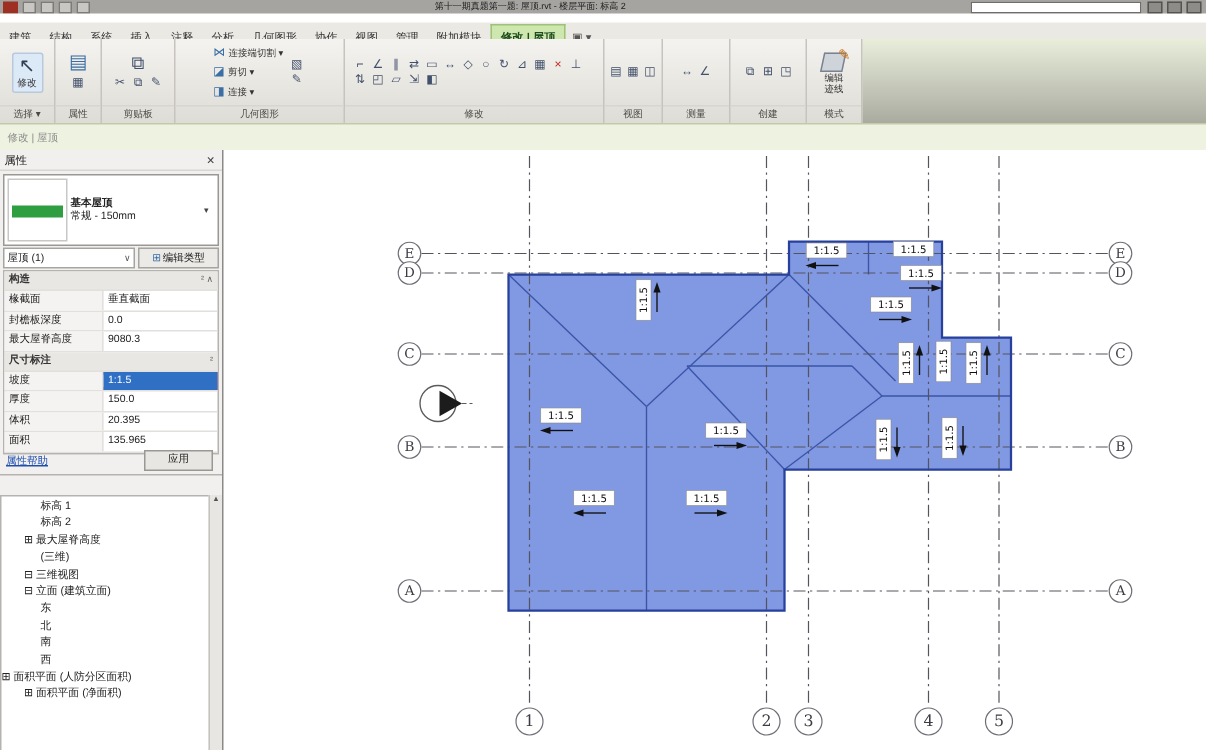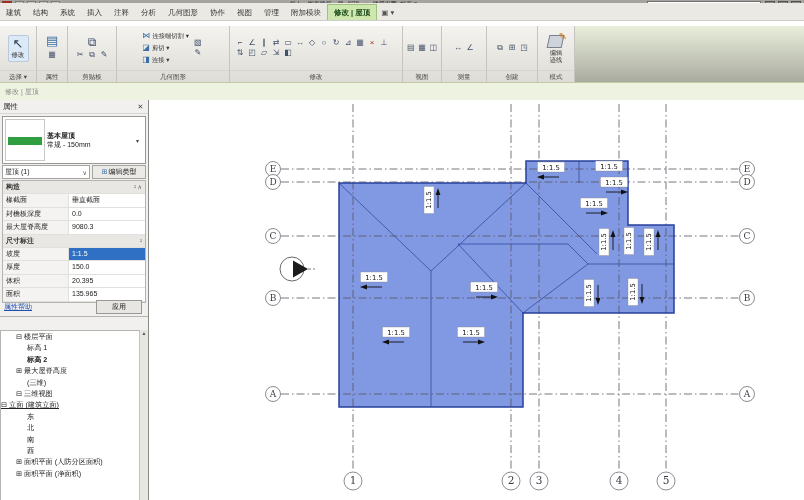--- a/index.html
+++ b/index.html
@@ -7,21 +7,21 @@
         font-family:"Liberation Sans",sans-serif;-webkit-font-smoothing:antialiased;}
   
   .titlebar{position:absolute;left:0;top:0;width:804px;height:9px;background:#a6a4a1;
             display:flex;align-items:center;font-size:6px;color:#222;overflow:hidden;}
   .app-icon{width:10px;height:8px;background:#9e2f23;margin-left:2px;flex:0 0 auto;}
   .qat{width:7px;height:6px;background:#c9c7c3;border:1px solid #7d7b77;margin-left:3px;flex:0 0 auto;}
   .tb-title{flex:1;text-align:center;white-space:nowrap;overflow:hidden;font-size:6px;color:#1d1d1d;}
   .tb-search{width:112px;height:6px;background:#fff;border:1px solid #6f6d69;margin-right:4px;font-size:5px;color:#555;flex:0 0 auto;}
   .tb-ico{width:8px;height:6px;border:1px solid #55534f;background:#8e8c88;margin-right:3px;flex:0 0 auto;}
   
-  .tabrow{position:absolute;left:0;top:3px;width:804px;height:17px;background:#ebe9e4;
+  .tabrow{position:absolute;left:0;top:15px;width:804px;height:17px;background:#ebe9e4;
           border-bottom:1px solid #cfcdc7;display:flex;align-items:flex-end;font-size:7.5px;color:#333;}
   .tab{padding:0 6px;height:15px;line-height:15px;white-space:nowrap;cursor:default;}
   .tab.ctx{background:#cde7ae;border:1px solid #9ec27b;border-bottom:none;color:#1d4b1d;font-weight:bold;}
   .tab.exp{color:#555;padding:0 4px;}
   
   .ribbon{position:absolute;left:0;top:26px;width:804px;height:56px;
           background:linear-gradient(#f4f3ef,#dedcd6);display:flex;}
   .panel{position:relative;border-right:1px solid #c6c4bd;display:flex;flex-direction:column;flex:0 0 auto;}
   .panel .content{flex:1;display:flex;align-items:center;justify-content:center;padding:1px 2px;}
   .panel .plabel{height:11px;line-height:11px;text-align:center;font-size:6.5px;color:#4a4a44;
@@ -75,21 +75,21 @@
   .pfoot{position:absolute;left:0;bottom:2px;width:148px;height:15px;display:flex;align-items:center;font-size:7px;}
   .phelp{color:#1f4fae;text-decoration:underline;margin-left:4px;}
   .applybtn{margin-left:auto;margin-right:6px;width:44px;height:12px;line-height:12px;text-align:center;
             background:#e8e6e2;border:1px solid #9a9894;color:#222;}
   .props{position:relative;height:216px;border-bottom:1px solid #b5b3af;overflow:hidden;}
   
   .browser{position:relative;height:184px;overflow:hidden;}
   .tree{position:absolute;left:0;top:13px;right:0;bottom:0;background:#fff;border:1px solid #b5b3af;
         overflow:hidden;font-size:7.2px;color:#222;}
   .titem{height:11.4px;line-height:11.4px;white-space:nowrap;overflow:hidden;}
-  .titem.bold{font-weight:bold;}
+  .titem.bold{font-weight:normal;}
   .tscroll{position:absolute;right:0;top:13px;width:8px;bottom:0;background:#e8e6e2;border-left:1px solid #c5c3bf;
            font-size:5px;text-align:center;color:#555;}
   
   .canvas{position:absolute;left:148px;top:100px;width:656px;height:400px;background:#fff;border-left:1px solid #8c8a86;}
   svg{display:block;}
 </style>
 </head>
 <body>
 
 <div class="page">
@@ -308,32 +308,31 @@
           </div>
         </div>
       <div class="pfoot">
         <span class="phelp">属性帮助</span>
         <span class="applybtn">应用</span>
       </div>
     </div>
 
     <div class="browser">
       <div class="tree" id="tree">
-          <div class="titem" style="padding-left: 15px;">⊟ 楼层平面</div>
           <div class="titem" style="padding-left: 26px;">标高 1</div>
           <div class="titem bold" style="padding-left: 26px;">标高 2</div>
           <div class="titem" style="padding-left: 15px;">⊞ 最大屋脊高度</div>
           <div class="titem" style="padding-left: 26px;">(三维)</div>
           <div class="titem" style="padding-left: 15px;">⊟ 三维视图</div>
-          <div class="titem" style=" text-decoration: underline;">⊟ 立面 (建筑立面)</div>
+          <div class="titem" style="padding-left: 15px;">⊟ 立面 (建筑立面)</div>
           <div class="titem" style="padding-left: 26px;">东</div>
           <div class="titem" style="padding-left: 26px;">北</div>
           <div class="titem" style="padding-left: 26px;">南</div>
           <div class="titem" style="padding-left: 26px;">西</div>
-          <div class="titem" style="padding-left: 15px;">⊞ 面积平面 (人防分区面积)</div>
+          <div class="titem" style="">⊞ 面积平面 (人防分区面积)</div>
           <div class="titem" style="padding-left: 15px;">⊞ 面积平面 (净面积)</div>
         </div>
       <div class="tscroll">
         <span>▲</span>
       </div>
     </div>
   </div>
 
   <div class="canvas">
     <svg id="plan" width="656" height="400" viewBox="148 100 656 400">

